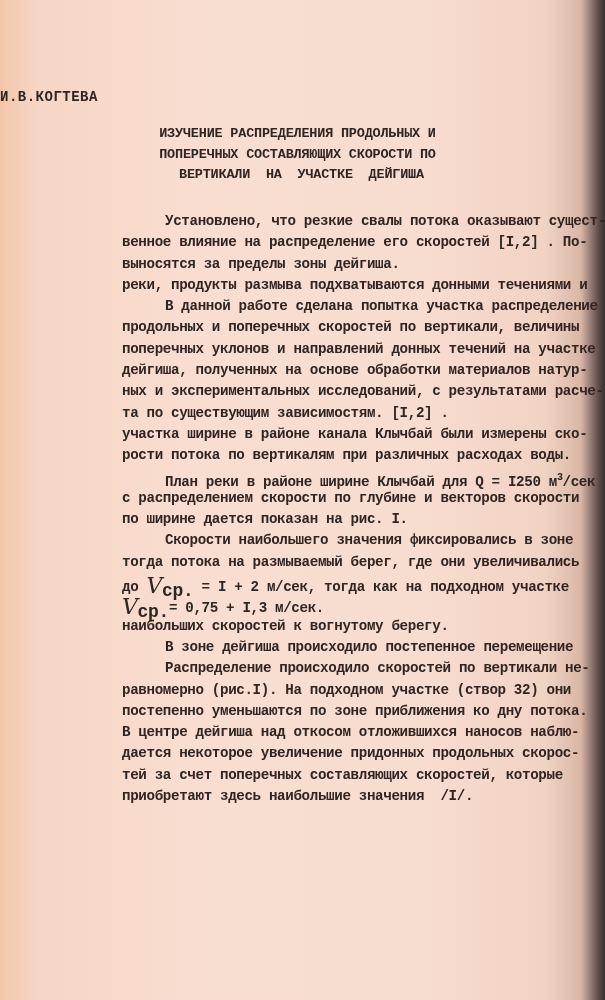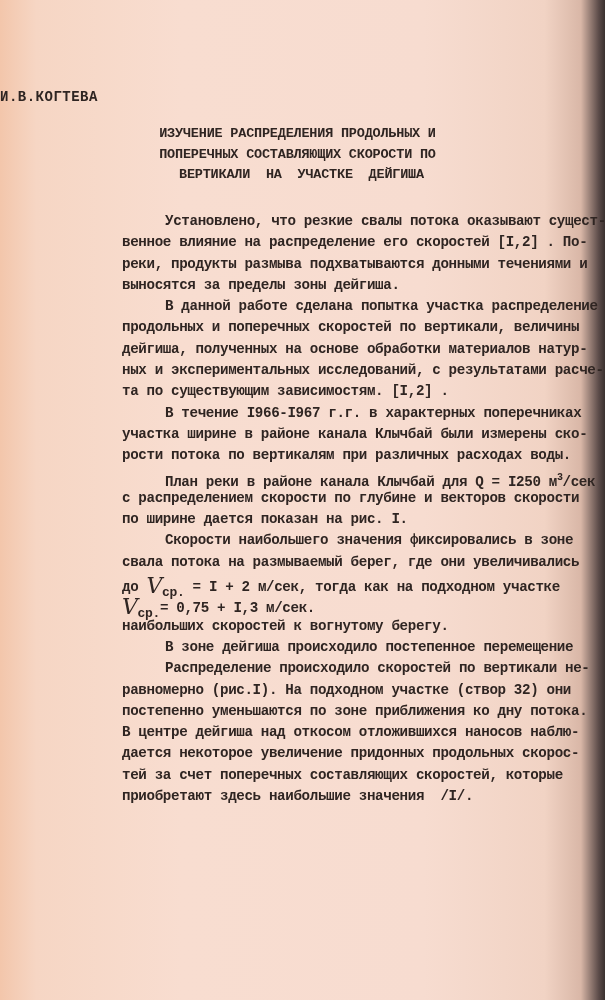--- a/index.html
+++ b/index.html
@@ -19,67 +19,67 @@
     font-size: 13.5px; font-weight: bold; line-height: 20.5px; letter-spacing: -0.2px;
   }
   .heading div { white-space: pre; }
   .body {
     position: absolute; top: 211px; left: 87px; width: 470px;
     font-size: 14.2px; line-height: 21.3px; font-weight: bold; letter-spacing: -0.35px; margin-left: 35px;
   }
   .line { white-space: pre; height: 21.3px; }
   .indent { padding-left: 43px; }
   .v { font-family: "DejaVu Serif", serif; font-style: italic; font-size: 22px; font-weight: normal; position: relative; top: 2px; }
-  .sub { font-size: 13px; position: relative; top: 5px; }
+  .sub { font-size: 18px; position: relative; top: 5px; }
   sup { font-size: 10px; }
 </style>
 </head>
 <body>
 
 <div class="page">
   <div class="author">И.В.КОГТЕВА</div>
 
   <div class="heading">
     <div>ИЗУЧЕНИЕ РАСПРЕДЕЛЕНИЯ ПРОДОЛЬНЫХ И</div>
     <div>ПОПЕРЕЧНЫХ СОСТАВЛЯЮЩИХ СКОРОСТИ ПО</div>
     <div> ВЕРТИКАЛИ  НА  УЧАСТКЕ  ДЕЙГИША</div>
   </div>
 
   <div class="body">
 
     <div>
       <div class="line indent">Установлено, что резкие свалы потока оказывают сущест-</div>
       <div class="line">венное влияние на распределение его скоростей [I,2] . По-</div>
+      <div class="line">выносятся за пределы зоны дейгиша.</div>
       <div class="line">реки, продукты размыва подхватываются донными течениями и</div>
-      <div class="line">выносятся за пределы зоны дейгиша.</div>
     </div>
 
     <div>
       <div class="line indent">В данной работе сделана попытка участка распределение</div>
       <div class="line">продольных и поперечных скоростей по вертикали, величины</div>
+      <div class="line">поперечных уклонов и направлений донных течений на участке</div>
       <div class="line">дейгиша, полученных на основе обработки материалов натур-</div>
       <div class="line">ных и экспериментальных исследований, с результатами расче-</div>
       <div class="line">та по существующим зависимостям. [I,2] .</div>
     </div>
 
     <div>
-      <div class="line indent">В течение I966-I967 г.г. в характерных поперечниках</div>
       <div class="line">участка ширине в районе канала Клычбай были измерены ско-</div>
       <div class="line">рости потока по вертикалям при различных расходах воды.</div>
     </div>
 
     <div>
-      <div class="line indent"><span>План реки в районе канала Клычбай для Q = I250 м</span><sup>3</sup><span>/сек</span></div>
+      <div class="line indent"><span>План реки в районе ширине Клычбай для Q = I250 м</span><sup>3</sup><span>/сек</span></div>
       <div class="line">с распределением скорости по глубине и векторов скорости</div>
       <div class="line">по ширине дается показан на рис. I.</div>
     </div>
 
     <div>
       <div class="line indent">Скорости наибольшего значения фиксировались в зоне</div>
-      <div class="line">свала потока на размываемый берег, где они увеличивались</div>
+      <div class="line">тогда потока на размываемый берег, где они увеличивались</div>
       <div class="line"><span>до </span><span class="v">V</span><span class="sub">ср.</span><span> = I + 2 м/сек, тогда как на подходном участке</span></div>
       <div class="line"><span class="v">V</span><span class="sub">ср.</span><span>= 0,75 + I,3 м/сек.</span></div>
     </div>
 
     <div>
       <div class="line">наибольших скоростей к вогнутому берегу.</div>
       <div class="line indent">В зоне дейгиша происходило постепенное перемещение</div>
     </div>
 
     <div>

